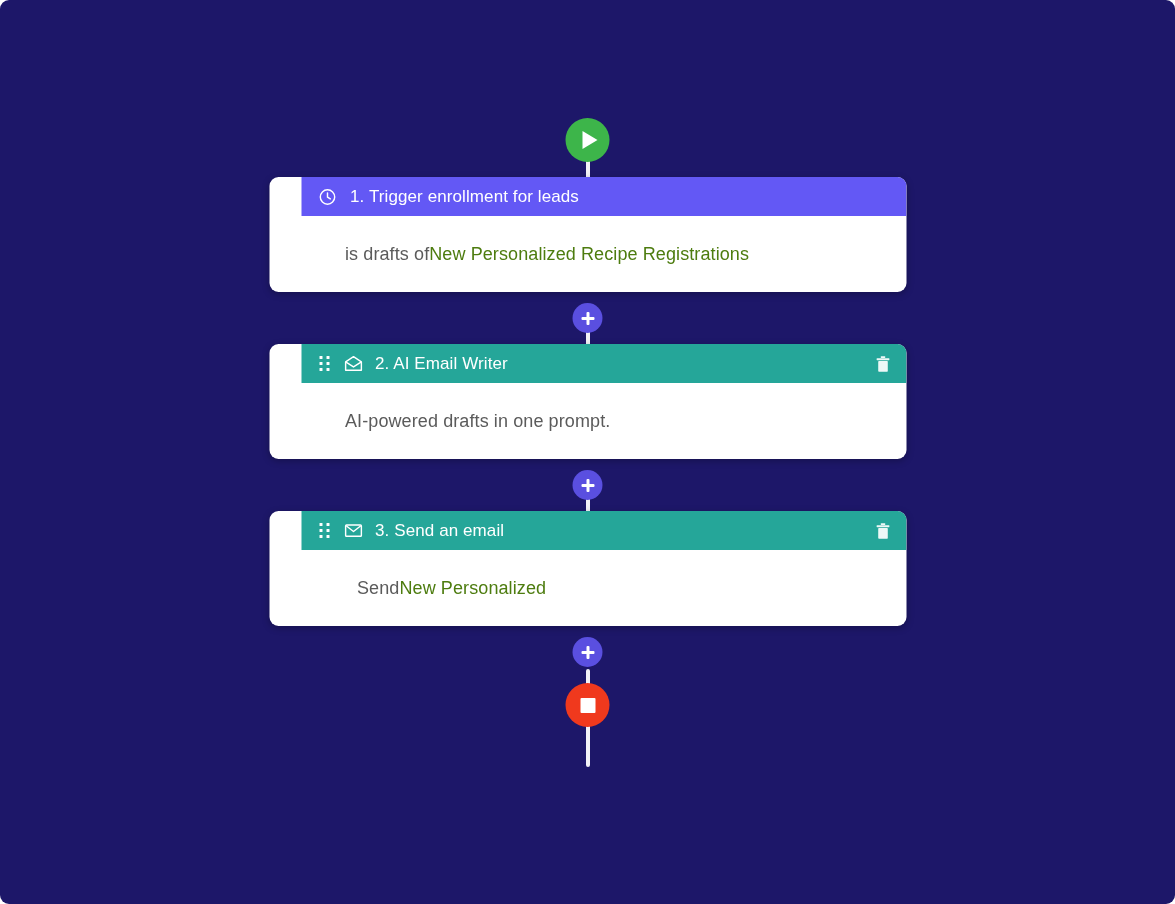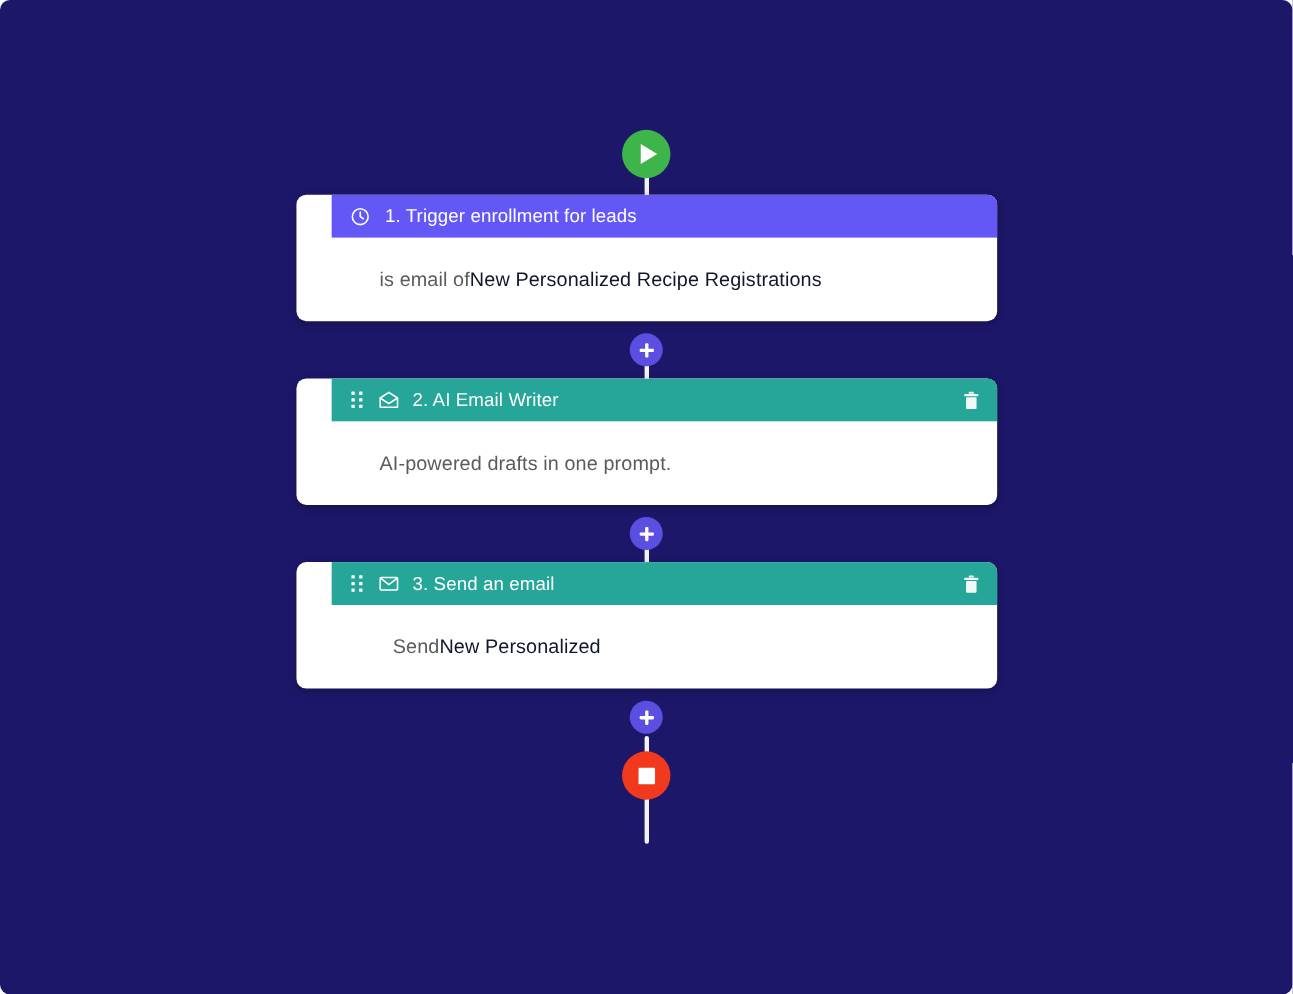--- a/index.html
+++ b/index.html
@@ -145,21 +145,21 @@
     display: flex;
     align-items: center;
     padding: 0 38px 0 70px;
     box-sizing: border-box;
     font-size: 18px;
     color: #5b5b5b;
     letter-spacing: 0.1px;
   }
   .card-body.indent-a { padding-left: 76px; }
   .card-body.indent-b { padding-left: 88px; }
-  .link-text { color: #0f172a; }
+  .link-text { color: #4d7c0f; }
 
   
   .icon { display: inline-flex; align-items: center; justify-content: center; flex: none; }
 
   .icon-clock  { width: 18px; height: 18px; margin-right: 14px; }
   .icon-mail   { width: 20px; height: 17px; margin-right: 12px; }
   .icon-drag   { width: 12px; height: 16px; margin-right: 13px; cursor: grab; }
   .icon-trash  { width: 15px; height: 18px; cursor: pointer; }
 
   .drag-dots {
@@ -198,21 +198,21 @@
       <div class="card-header trigger">
         <span class="icon icon-clock">
           <svg viewBox="0 0 20 20" width="18" height="18" fill="none" stroke="#ffffff" stroke-width="1.6" stroke-linecap="round">
             <circle cx="10" cy="10" r="8"></circle>
             <path d="M10 5.4 V10 L13.1 12.1"></path>
           </svg>
         </span>
         <span class="hdr-title">1. Trigger enrollment for leads</span>
       </div>
       <div class="card-body indent-a">
-        <span>is email of </span>
+        <span>is drafts of </span>
           <span class="link-text">New Personalized Recipe Registrations</span>
       </div>
     </div>
 
     <div class="gap-11"></div>
 
     <div class="plus-btn">
       <span class="plus-glyph"></span>
     </div>
 

